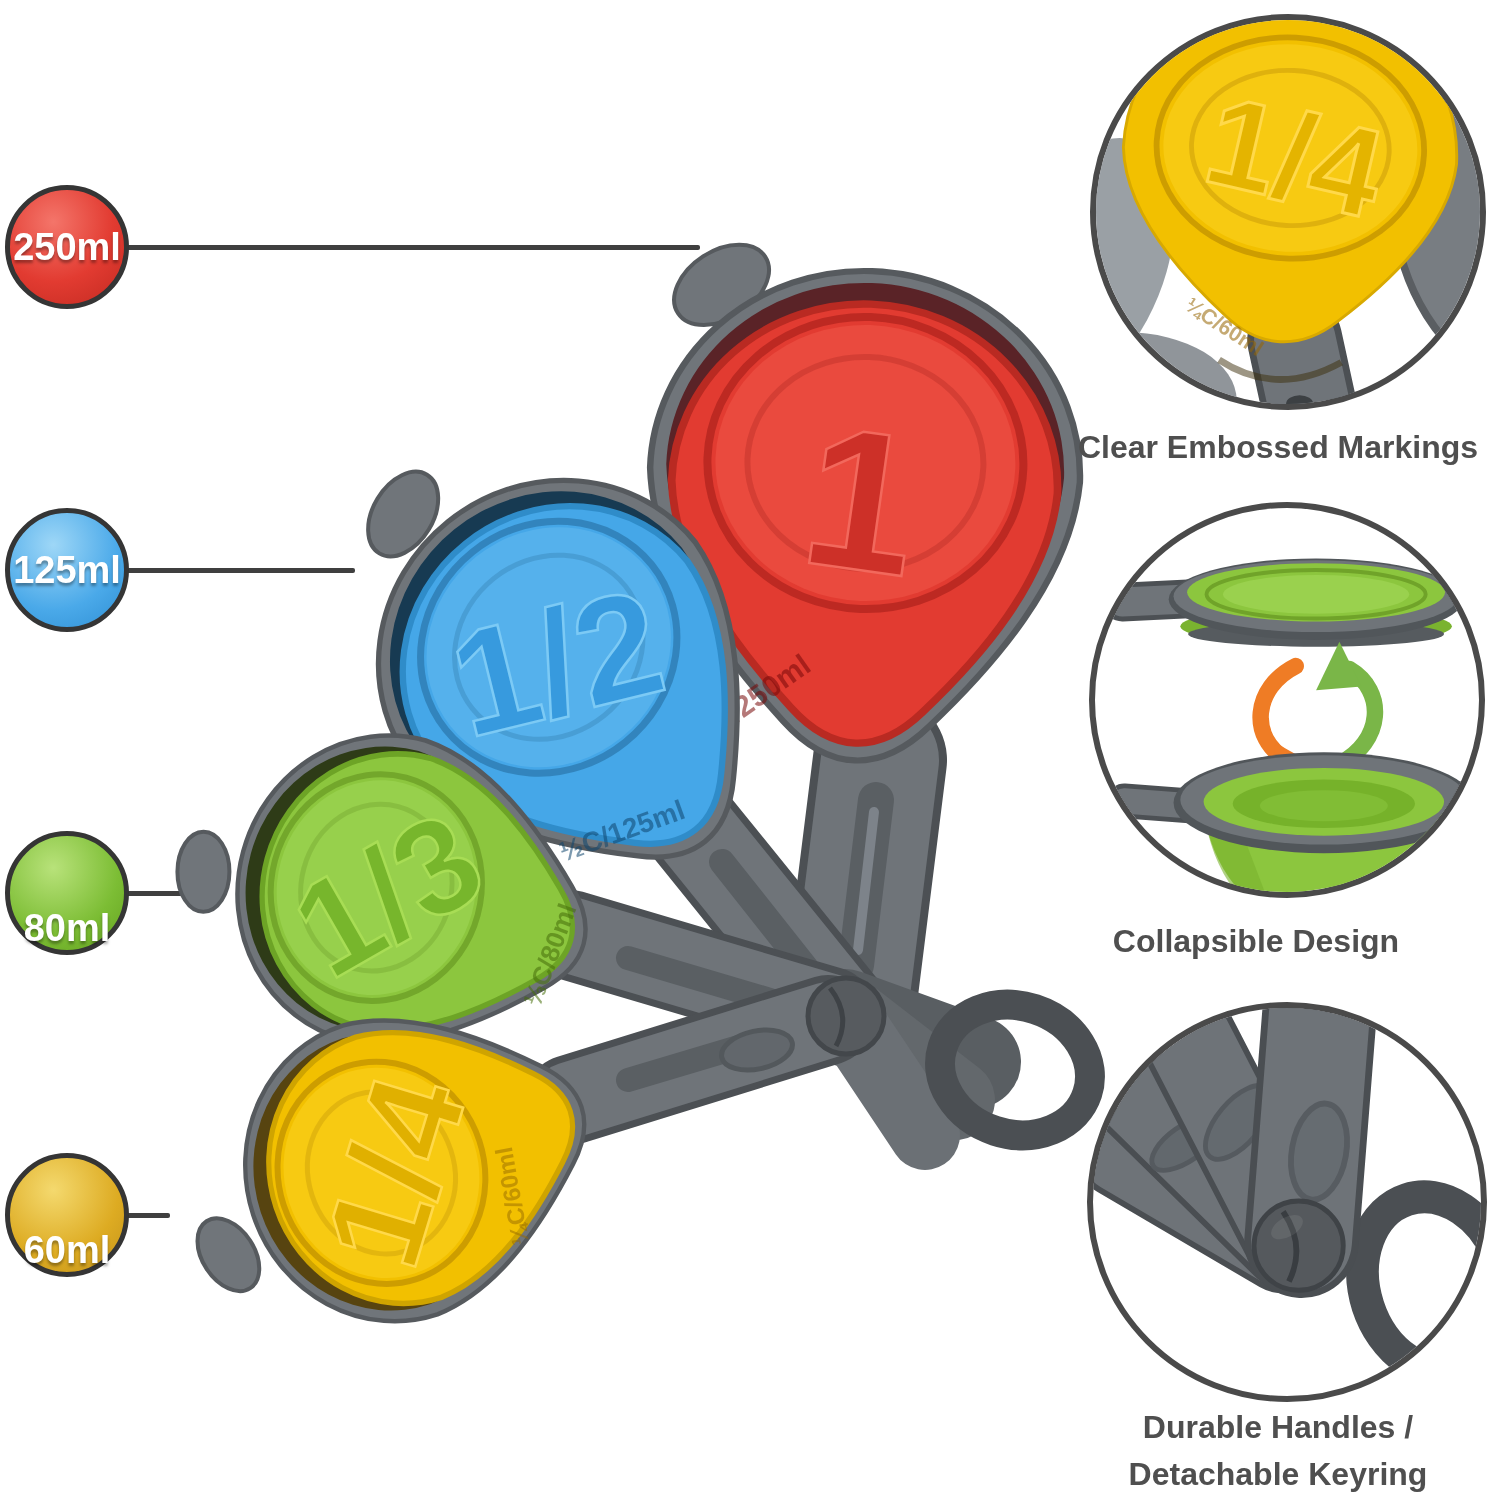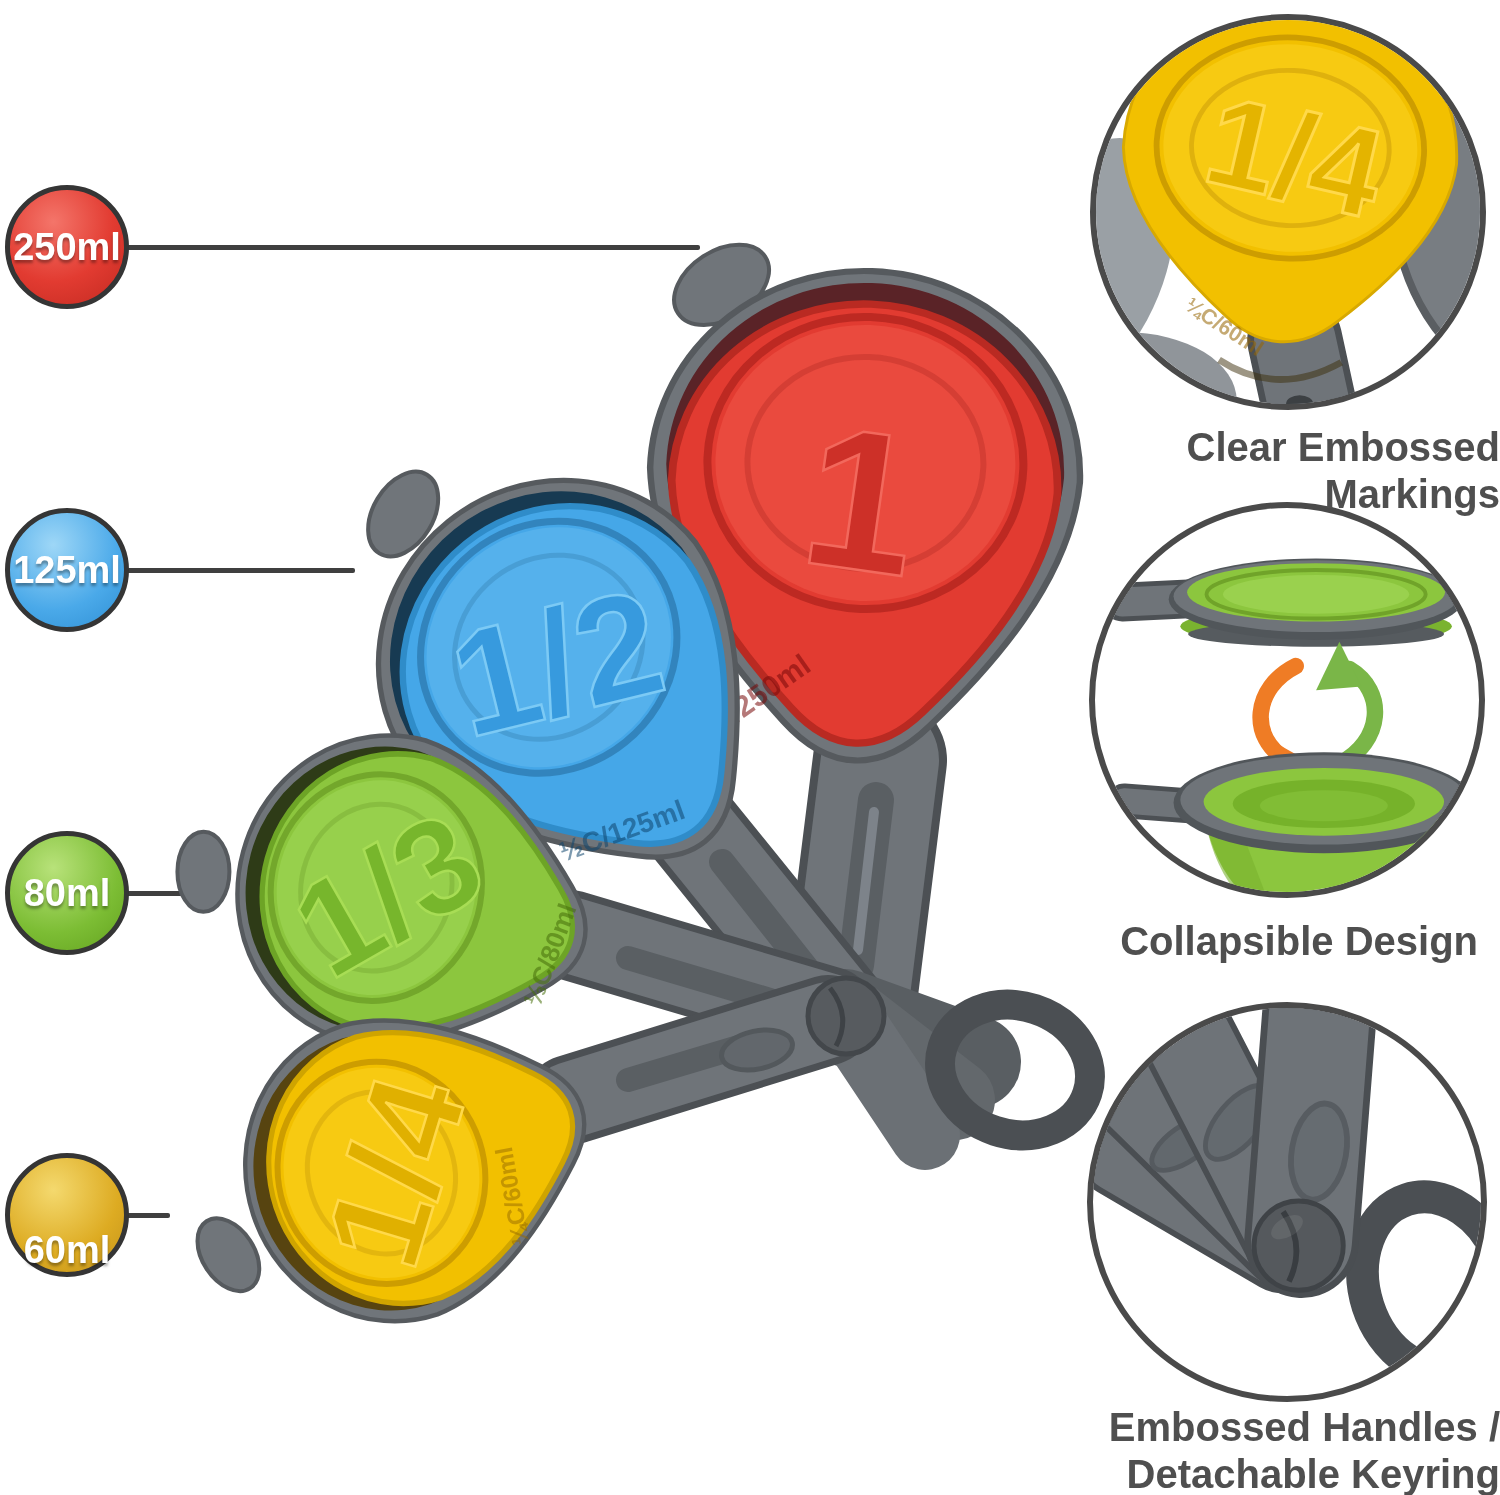--- a/index.html
+++ b/index.html
@@ -12,36 +12,36 @@
   .size-label{
     position:absolute;width:124px;height:124px;border-radius:50%;
     border:5px solid #353535;box-sizing:border-box;
     display:flex;align-items:center;justify-content:center;
     color:#fff;font-weight:bold;font-size:38px;
     text-shadow:0 3px 3px rgba(0,0,0,.35);
     z-index:3;
   }
   .lc-250{background:radial-gradient(circle at 38% 28%, #f4756a 0%, #e23b31 55%, #c22a21 100%);}
   .lc-125{background:radial-gradient(circle at 38% 28%, #9ed7f7 0%, #4aa9e9 60%, #2f8fd4 100%);}
-  .lc-80 {background:radial-gradient(circle at 38% 28%, #b8e27a 0%, #7cbd34 60%, #63a21f 100%);}
+  .lc-80 {background:radial-gradient(circle at 38% 28%, #b8e27a 0%, #7cbd34 60%, #63a21f 100%);align-items:flex-end;}
   .lc-60 {background:radial-gradient(circle at 38% 28%, #f4d96e 0%, #ddab22 60%, #c3931a 100%);}
   .leader{
     position:absolute;height:5px;background:#3f3f3f;z-index:1;border-radius:2px;
   }
   
   #product-svg{position:absolute;left:0;top:0;z-index:2;}
   
   .inset{
     position:absolute;border-radius:50%;border:6px solid #4a4a4a;
     box-sizing:border-box;background:#fff;overflow:hidden;z-index:2;
   }
   .inset svg{display:block;}
   .caption{
-    position:absolute;width:444px;text-align:right;z-index:3;
-    color:#4f4f4f;font-weight:bold;font-size:40px;line-height:47px;
+    position:absolute;width:444px;text-align:center;z-index:3;
+    color:#4f4f4f;font-weight:bold;font-size:32px;line-height:47px;
     letter-spacing:0px;
   }
   .emboss-text{font-weight:bold;}
 </style>
 </head>
 <body>
 
 <div class="size-label lc-250" style="left:5px;top:185px;">
     <span>250ml</span>
   </div>
@@ -233,15 +233,15 @@
       <ellipse cx="233" cy="148" rx="28" ry="50" transform="rotate(10 233 148)" fill="#666c71" stroke="#575c61" stroke-width="6"></ellipse>
     </g>
     <g>
       <circle cx="212" cy="245" r="46" fill="#55595d" stroke="#3f4347" stroke-width="5"></circle>
       <path d="M 196 210 Q 220 245 202 282" fill="none" stroke="#393d41" stroke-width="6"></path>
       <ellipse cx="200" cy="226" rx="18" ry="10" transform="rotate(-30 200 226)" fill="rgba(255,255,255,.08)"></ellipse>
     </g>
   </svg>
 </div>
 <div class="caption" style="left:1056px;top:1404px;">
-  <div>Embossed Handles /</div>
+  <div>Durable Handles /</div>
   <div>Detachable Keyring</div>
 </div>
 
 </body></html>

